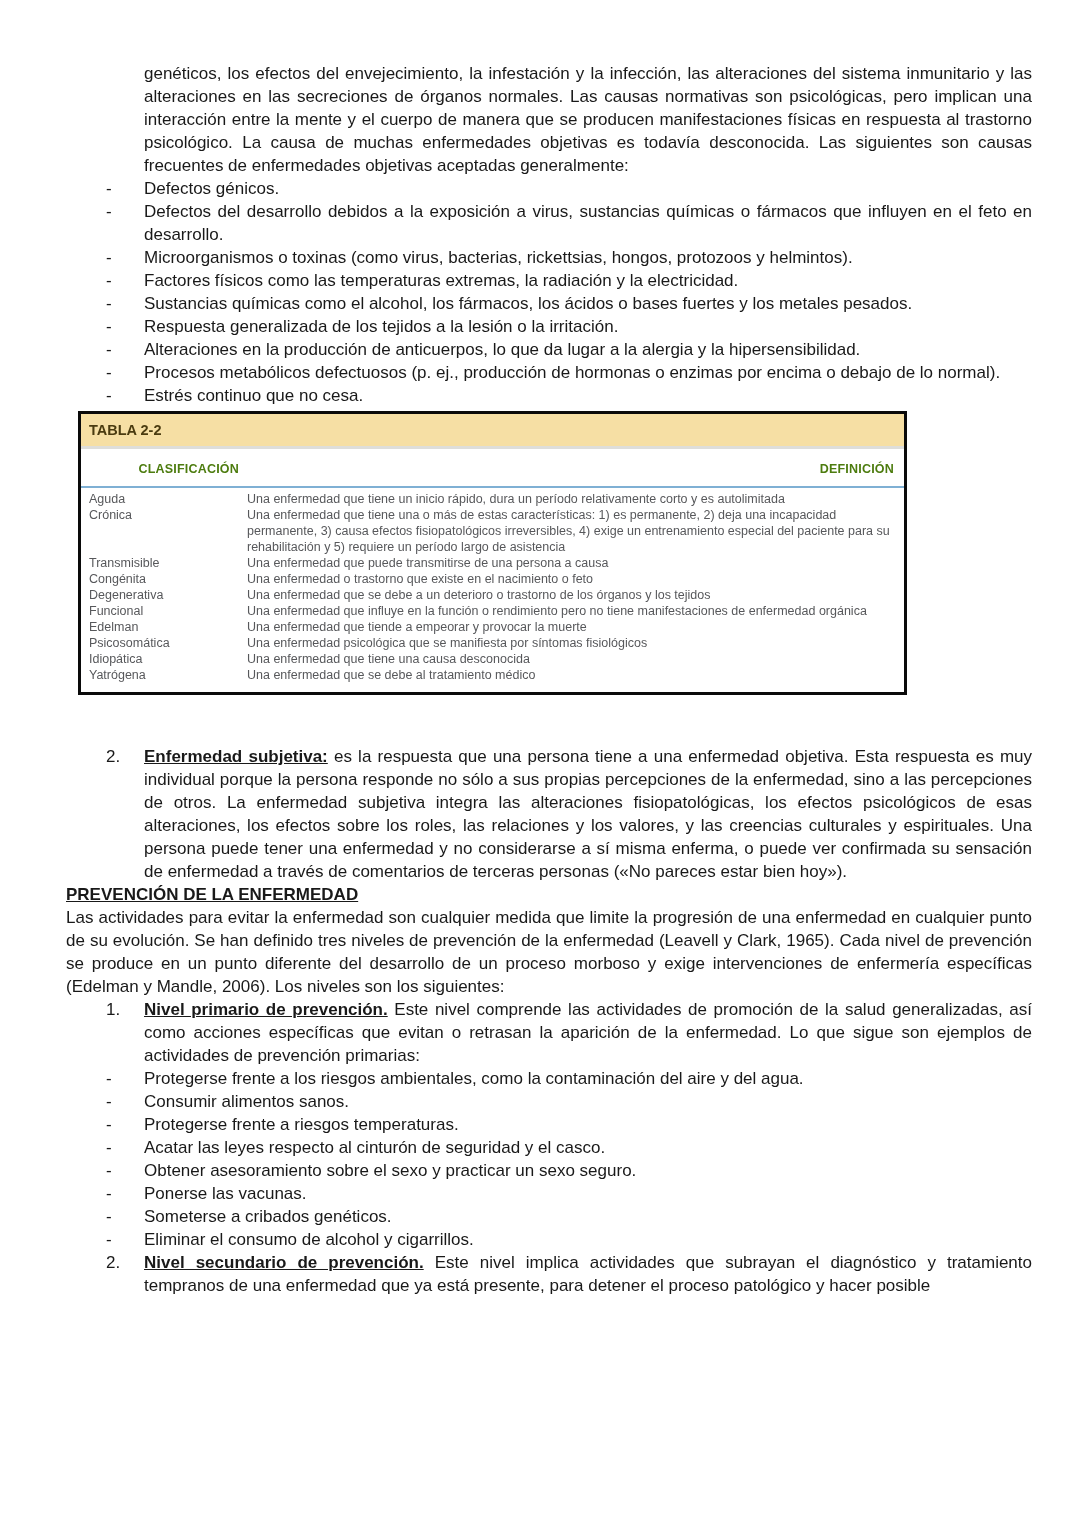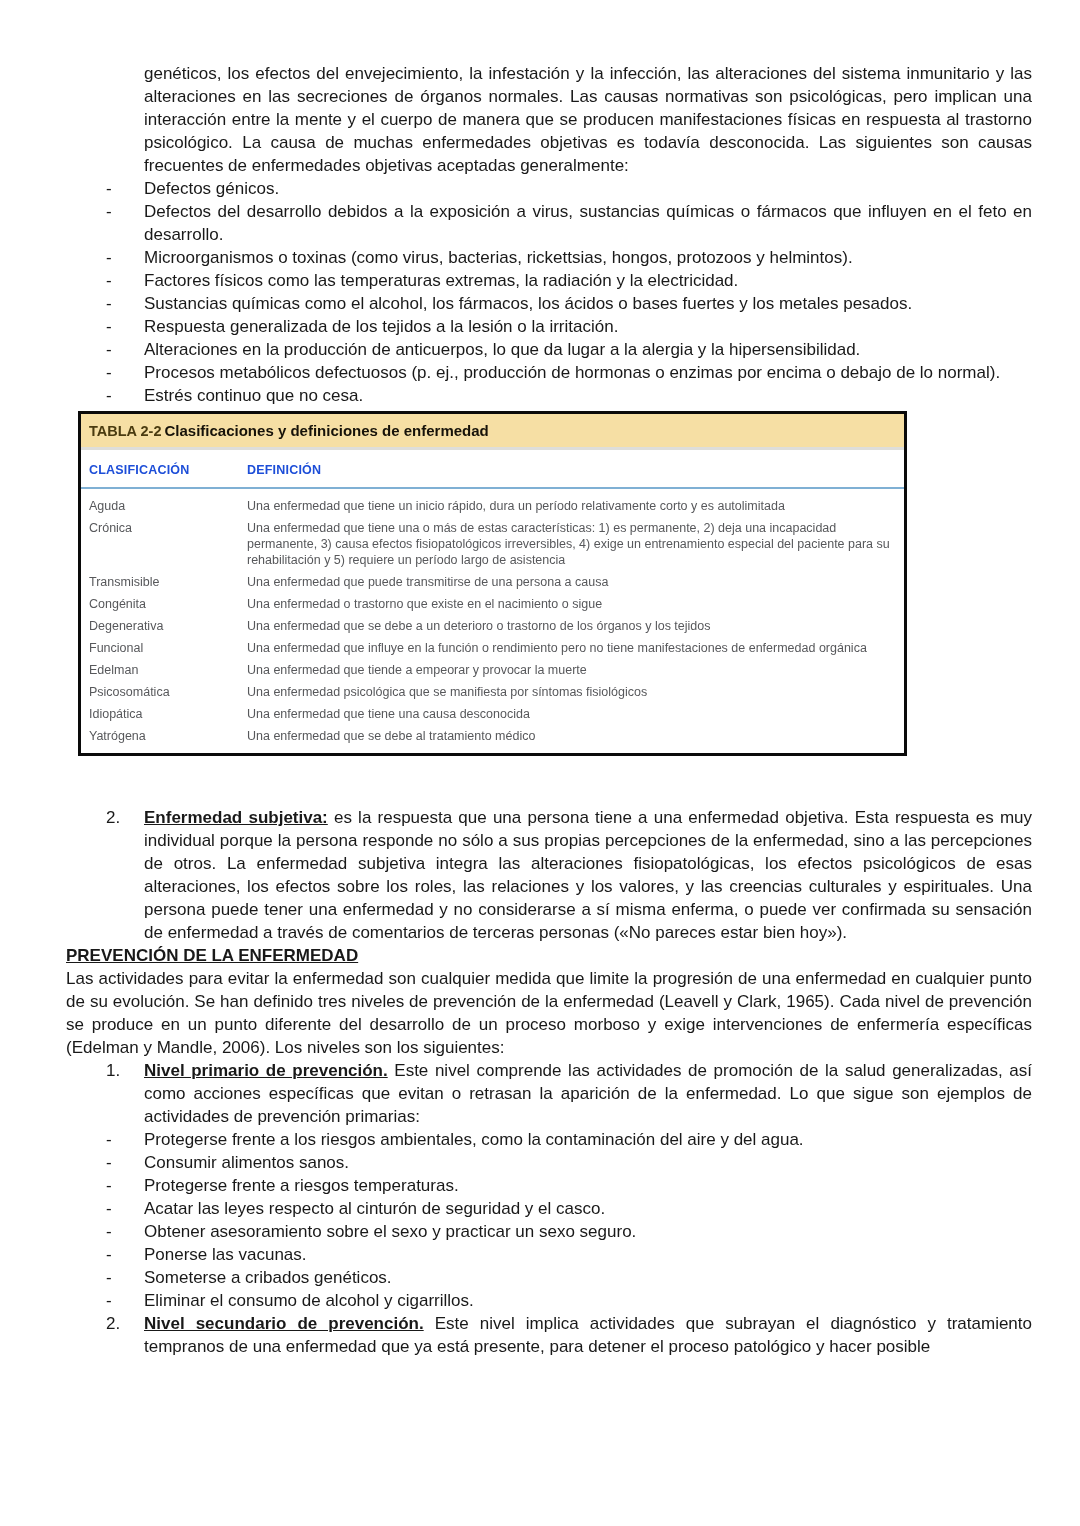--- a/index.html
+++ b/index.html
@@ -16,23 +16,23 @@
   .indent{margin-left:78px;}
   .hang{position:relative;padding-left:78px;}
   .marker{position:absolute;left:40px;top:0;}
   .lead{font-weight:700;text-decoration:underline;}
   .heading{font-size:17px;font-weight:700;text-decoration:underline;margin:0;text-align:left;}
   
   .dtable{width:823px;margin:4px 0 50px 12px;border:3px solid #0a0a0a;text-align:left;}
   .titlebar{display:flex;align-items:baseline;background:#f6dfa4;padding:5px 10px 4px 8px;border-bottom:3px solid #dededa;}
   .tlabel{font-weight:700;font-size:14.5px;color:#4a3b10;margin-right:3px;white-space:nowrap;}
   .ttitle{font-weight:700;font-size:15px;color:#161209;}
-  .thead{display:flex;padding:9px 10px 5px 8px;border-bottom:2px solid #7fb0d4;color:#1d4ed8;font-weight:700;font-size:12.5px;letter-spacing:.2px;}
+  .thead{display:flex;padding:9px 10px 5px 8px;border-bottom:2px solid #7fb0d4;color:#4d7c0f;font-weight:700;font-size:12.5px;letter-spacing:.2px;text-align:right;}
   .tbody{padding:3px 10px 9px 8px;font-size:12.5px;line-height:16px;color:#57585b;}
-  .trow{display:flex;margin-top:6px;}
+  .trow{display:flex;}
   .c1{width:150px;flex:none;padding-right:8px;}
   .c2{flex:1;}
 </style>
 </head>
 <body>
 
 <div class="page">
 
   <p class="indent">genéticos, los efectos del envejecimiento, la infestación y la infección, las alteraciones del sistema inmunitario y las alteraciones en las secreciones de órganos normales. Las causas normativas son psicológicas, pero implican una interacción entre la mente y el cuerpo de manera que se producen manifestaciones físicas en respuesta al trastorno psicológico. La causa de muchas enfermedades objetivas es todavía desconocida. Las siguientes son causas frecuentes de enfermedades objetivas aceptadas generalmente:</p>
 
@@ -71,42 +71,41 @@
     </div>
     <div class="hang">
       <span class="marker">-</span>
       <span>Estrés continuo que no cesa.</span>
     </div>
   </div>
 
   <div class="dtable">
     <div class="titlebar">
       <span class="tlabel">TABLA 2-2</span>
-      <span class="ttitle">Clasificaciones y definiciones de enfermedad</span>
     </div>
     <div class="thead">
       <span class="c1">CLASIFICACIÓN</span>
       <span class="c2">DEFINICIÓN</span>
     </div>
     <div class="tbody">
       <div class="trow">
         <span class="c1">Aguda</span>
         <span class="c2">Una enfermedad que tiene un inicio rápido, dura un período relativamente corto y es autolimitada</span>
       </div>
       <div class="trow">
         <span class="c1">Crónica</span>
         <span class="c2">Una enfermedad que tiene una o más de estas características: 1) es permanente, 2) deja una incapacidad permanente, 3) causa efectos fisiopatológicos irreversibles, 4) exige un entrenamiento especial del paciente para su rehabilitación y 5) requiere un período largo de asistencia</span>
       </div>
       <div class="trow">
         <span class="c1">Transmisible</span>
         <span class="c2">Una enfermedad que puede transmitirse de una persona a causa</span>
       </div>
       <div class="trow">
         <span class="c1">Congénita</span>
-        <span class="c2">Una enfermedad o trastorno que existe en el nacimiento o sigue</span>
+        <span class="c2">Una enfermedad o trastorno que existe en el nacimiento o feto</span>
       </div>
       <div class="trow">
         <span class="c1">Degenerativa</span>
         <span class="c2">Una enfermedad que se debe a un deterioro o trastorno de los órganos y los tejidos</span>
       </div>
       <div class="trow">
         <span class="c1">Funcional</span>
         <span class="c2">Una enfermedad que influye en la función o rendimiento pero no tiene manifestaciones de enfermedad orgánica</span>
       </div>
       <div class="trow">

